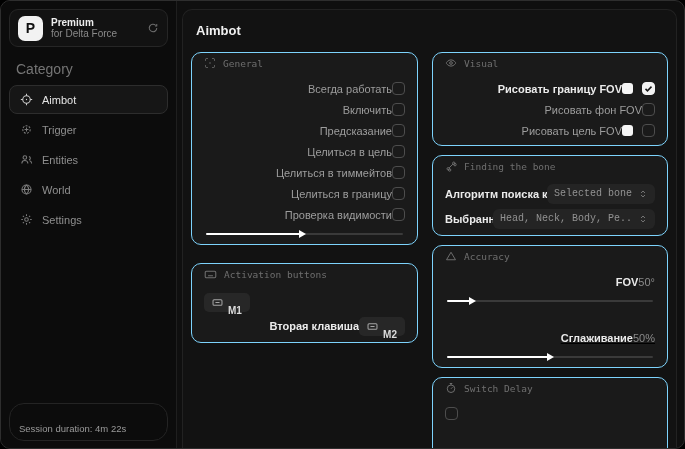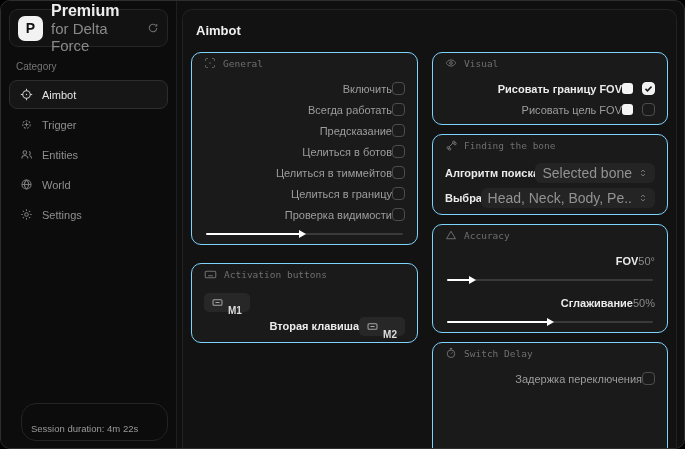--- a/index.html
+++ b/index.html
@@ -5,30 +5,30 @@
   * { margin:0; padding:0; box-sizing:border-box; }
   html,body { background:#000; }
   body { width:685px; height:449px; font-family:"Liberation Sans", sans-serif; overflow:hidden; }
   .app { width:685px; height:449px; background:#0f0f0f; border:1px solid #2e2e2e; border-radius:10px; display:flex; overflow:hidden; }
 
   
   .sidebar { width:176px; flex:0 0 176px; background:#0c0c0c; border-right:1px solid #1f1f1f; position:relative; padding:8px; }
   .premium-card { border:1px solid #262626; background:#121212; border-radius:9px; height:38px; display:flex; align-items:center; padding:0 8px; gap:8px; }
   .logo { width:25px; height:25px; background:#f2f2f2; border-radius:7px; color:#111; font-weight:bold; font-size:14px; display:flex; align-items:center; justify-content:center; }
   .premium-text { flex:1; line-height:1.15; }
-  .premium-title { font-size:16px; font-weight:bold; color:#ededed; }
-  .premium-sub { font-size:15px; color:#8a8a8a; }
+  .premium-title { font-size:10px; font-weight:bold; color:#ededed; }
+  .premium-sub { font-size:10px; color:#8a8a8a; }
   .sync { color:#6d6d6d; }
-  .category { font-size:10px; color:#757575; margin:14px 0 8px 7px; }
+  .category { font-size:14px; color:#757575; margin:14px 0 8px 7px; }
   .menu { display:flex; flex-direction:column; gap:1px; }
   .menu-item { height:29px; display:flex; align-items:center; gap:9px; padding:0 10px; border-radius:8px; border:1px solid transparent; color:#8f8f8f; font-size:11px; cursor:pointer; }
   .menu-item .mi { color:#7a7a7a; display:flex; }
   .menu-item.active { background:#161616; border-color:#2d2d2d; color:#e4e4e4; }
   .menu-item.active .mi { color:#cfcfcf; }
-  .session-card { position:absolute; left:20px; right:8px; bottom:7px; height:38px; border:1px solid #242424; border-radius:15px; display:flex; align-items:flex-end; padding:6px 9px; }
+  .session-card { position:absolute; left:8px; right:8px; bottom:7px; height:38px; border:1px solid #242424; border-radius:15px; display:flex; align-items:flex-end; padding:6px 9px; }
   .session-text { font-size:9.5px; color:#9a9a9a; }
 
   
   .main { flex:1; margin:8px 7px 0 5px; background:#121212; border:1px solid #222; border-bottom:none; border-radius:10px 10px 0 0; padding:10px 8px 0 8px; overflow:hidden; }
   .page-title { font-size:13px; font-weight:bold; color:#f0f0f0; margin:3px 0 14px 5px; }
   .columns { display:flex; gap:14px; }
   .col-left { width:230px; display:flex; flex-direction:column; gap:18px; }
   .col-right { width:236px; display:flex; flex-direction:column; gap:9px; }
   .card { background:#1a1a1a; border:1px solid #7dd3fc; border-radius:10px; padding:4px 12px;text-align:right; }
   .card-header { display:flex; align-items:center; gap:7px; font-family:"DejaVu Sans Mono", monospace; font-size:9.5px; color:#6f6f6f; margin-bottom:9px; }
@@ -42,21 +42,21 @@
   .checkbox { width:13px; height:13px; border:1.5px solid #4d4d4d; border-radius:4px; background:transparent; flex:0 0 auto; cursor:pointer; display:flex; align-items:center; justify-content:center; }
   .checkbox.checked { background:#f2f2f2; border-color:#f2f2f2; color:#161616; }
   .swatch { width:11px; height:11px; border-radius:3px; background:#f5f5f5; margin-right:9px; flex:0 0 auto; cursor:pointer; }
 
   .slider { position:relative; height:12px; margin-top:3px; cursor:pointer; }
   .slider .track { position:absolute; left:2px; right:2px; top:5px; height:2px; background:#3a3a3a; border-radius:1px; }
   .slider .fill { position:absolute; left:2px; top:5px; height:2px; background:#fff; border-radius:1px; }
   .slider .fill::after { content:''; position:absolute; right:-6px; top:-3.5px; width:0; height:0; border-left:7px solid #fff; border-top:4.5px solid transparent; border-bottom:4.5px solid transparent; }
 
   .dropdown { background:#242424; border-radius:6px; height:20px; display:flex; align-items:center; gap:6px; padding:0 7px; cursor:pointer; flex:0 0 auto; }
-  .dropdown .dd-value { font-size:14px; color:#929292; white-space:nowrap; }
+  .dropdown .dd-value { font-size:10px; color:#929292; white-space:nowrap;font-family:Liberation Mono, monospace; }
   .dropdown .dd-icon { color:#7c7c7c; display:flex; }
 
   .keybadge { background:#272727; border-radius:5px; height:19px; display:flex; align-items:center; gap:5px; padding:0 8px; cursor:pointer; }
   .keybadge .kb-label { font-size:10px; font-weight:bold; color:#dcdcdc;margin-top:17px; }
   .keybadge .kb-icon { color:#a5a5a5; display:flex; }
 
   svg { display:block; }
 </style>
 </head>
 <body>
@@ -147,33 +147,33 @@
             <span class="hi">
                 <svg width="12" height="12" viewBox="0 0 16 16" fill="none" stroke="currentColor" stroke-width="1.3">
                   <path d="M2 5V3.5A1.5 1.5 0 0 1 3.5 2H5M11 2h1.5A1.5 1.5 0 0 1 14 3.5V5M14 11v1.5a1.5 1.5 0 0 1-1.5 1.5H11M5 14H3.5A1.5 1.5 0 0 1 2 12.5V11"></path>
                   <circle cx="8" cy="8" r="1" fill="currentColor" stroke="none"></circle>
                 </svg>
               </span>
             <span>General</span>
           </div>
 
           <div class="row">
+            <span class="row-label">Всегда работать</span>
+            <span class="checkbox"></span>
+          </div>
+          <div class="row">
             <span class="row-label">Включить</span>
             <span class="checkbox"></span>
           </div>
           <div class="row">
-            <span class="row-label">Всегда работать</span>
-            <span class="checkbox"></span>
-          </div>
-          <div class="row">
             <span class="row-label">Предсказание</span>
             <span class="checkbox"></span>
           </div>
           <div class="row">
-            <span class="row-label">Целиться в ботов</span>
+            <span class="row-label">Целиться в цель</span>
             <span class="checkbox"></span>
           </div>
           <div class="row">
             <span class="row-label">Целиться в тиммейтов</span>
             <span class="checkbox"></span>
           </div>
           <div class="row">
             <span class="row-label">Целиться в границу</span>
             <span class="checkbox"></span>
           </div>
@@ -240,20 +240,24 @@
           <div class="row">
             <span class="row-label bright">Рисовать границу FOV</span>
             <span class="swatch"></span>
             <span class="checkbox checked">
                 <svg width="9" height="9" viewBox="0 0 12 12" fill="none" stroke="currentColor" stroke-width="2">
                   <path d="M2 6.5l2.6 2.6L10 3.5"></path>
                 </svg>
               </span>
           </div>
           <div class="row">
+            <span class="row-label">Рисовать фон FOV</span>
+            <span class="checkbox"></span>
+          </div>
+          <div class="row">
             <span class="row-label">Рисовать цель FOV</span>
             <span class="swatch"></span>
             <span class="checkbox"></span>
           </div>
         </div>
 
         <div class="card">
           <div class="card-header">
             <span class="hi">
                 <svg width="12" height="12" viewBox="0 0 16 16" fill="none" stroke="currentColor" stroke-width="1.3">
@@ -300,42 +304,41 @@
             <span>Accuracy</span>
           </div>
           <div class="row">
             <span class="row-label bright">FOV</span>
             <span class="row-value">50°</span>
           </div>
           <div class="slider">
             <div class="track"></div>
             <div class="fill" style="width: calc(13% - 4px);"></div>
           </div>
-          <div class="row" style="margin-top:6px;">
+          <div class="row" style="margin-top:20px;text-decoration:underline;">
             <span class="row-label bright">Сглаживание</span>
             <span class="row-value">50%</span>
           </div>
           <div class="slider">
             <div class="track"></div>
             <div class="fill" style="width: calc(50% - 4px);"></div>
           </div>
         </div>
 
         <div class="card" style="min-height:120px;">
           <div class="card-header">
             <span class="hi">
                 <svg width="12" height="12" viewBox="0 0 16 16" fill="none" stroke="currentColor" stroke-width="1.3">
                   <circle cx="8" cy="9" r="5"></circle>
                   <path d="M8 4V2M6.3 2h3.4M8 9l2-2"></path>
                 </svg>
               </span>
             <span>Switch Delay</span>
           </div>
           <div class="row">
-            <span class="row-label">Задержка переключения</span>
             <span class="checkbox"></span>
           </div>
 
         </div>
 
       </div>
     </div>
   </div>
 </div>
 

